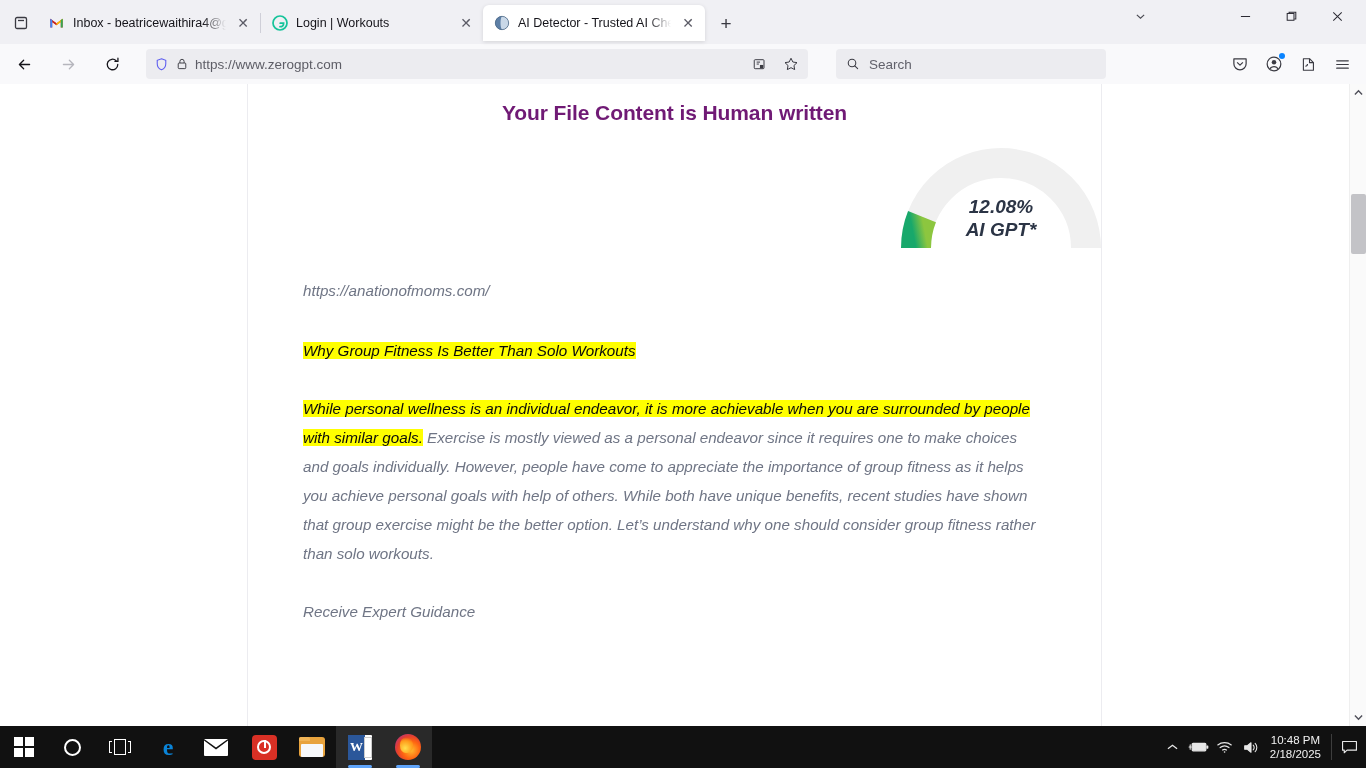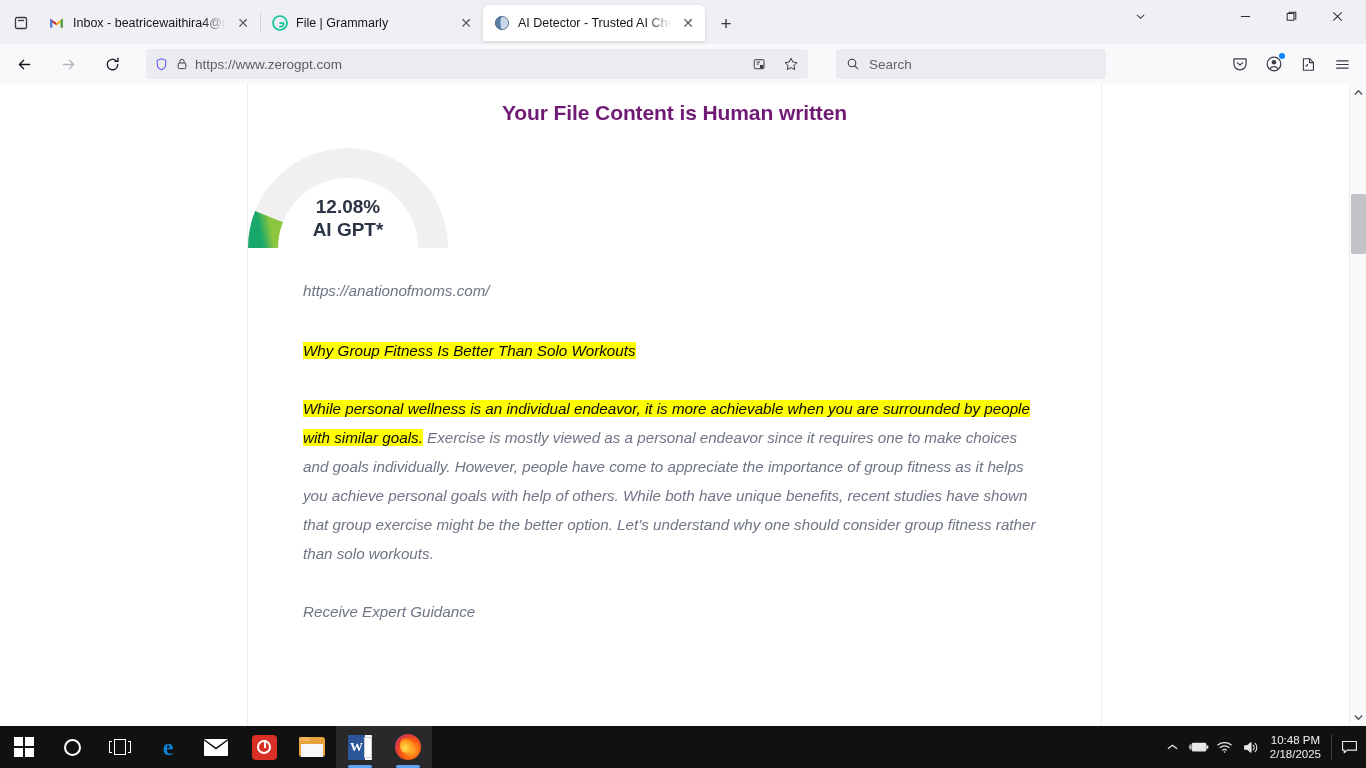--- a/index.html
+++ b/index.html
@@ -86,21 +86,21 @@
   .content-panel {
     position: absolute; left: 247px; top: 0; width: 855px; bottom: 0;
     background: #ffffff; border-left: 1px solid #ececf0; border-right: 1px solid #ececf0;
   }
 
   .result-title {
     text-align: center; font-size: 21px; font-weight: 700; color: #701a75;
     padding-top: 17px; letter-spacing: -0.1px;
   }
 
-  .gauge-wrap { height: 122px; display: flex; justify-content: flex-start; position: relative; margin-top: 18px; }
+  .gauge-wrap { height: 122px; display: flex; justify-content: flex-end; position: relative; margin-top: 18px; font-style: italic; }
   .gauge { position: relative; width: 200px; height: 110px; overflow: hidden; }
   .gauge svg { display: block; }
   .gauge-label {
     position: absolute; left: 0; right: 0; top: 52px; text-align: center;
     font-size: 19px; font-weight: 700; color: #2b3445; line-height: 1.22;
   }
 
   .doc { position: absolute; left: 55px; right: 55px; top: 192px; }
   .doc p {
     font-size: 15.2px; line-height: 29px; color: #6f7585;
@@ -197,21 +197,21 @@
 
     <div class="tab-sep"></div>
 
     <div class="tab">
       <span class="favicon">
         <svg width="16" height="16" viewBox="0 0 24 24">
           <circle cx="12" cy="12" r="10.5" fill="none" stroke="#15c39a" stroke-width="2.6"></circle>
           <path d="M12.3 12.2h5.1c0 3.2-2.4 5.4-5.4 5.4" fill="none" stroke="#15c39a" stroke-width="2.6" stroke-linecap="round"></path>
         </svg>
       </span>
-      <span class="tab-title">File | Grammarly</span>
+      <span class="tab-title">Login | Workouts</span>
       <span class="tab-close">✕</span>
     </div>
 
     <div class="tab active">
       <span class="favicon">
         <svg width="16" height="16" viewBox="0 0 24 24">
           <circle cx="12" cy="12" r="10" fill="#8fa8c4"></circle>
           <path d="M12 2a10 10 0 000 20 10 10 0 000-20z" fill="#c9d8e8"></path>
           <path d="M12 2c-3 3-3 17 0 20-5.5 0-10-4.5-10-10S6.5 2 12 2z" fill="#5d7fa6"></path>
           <circle cx="12" cy="12" r="10" fill="none" stroke="#44617f" stroke-width="1.1"></circle>

